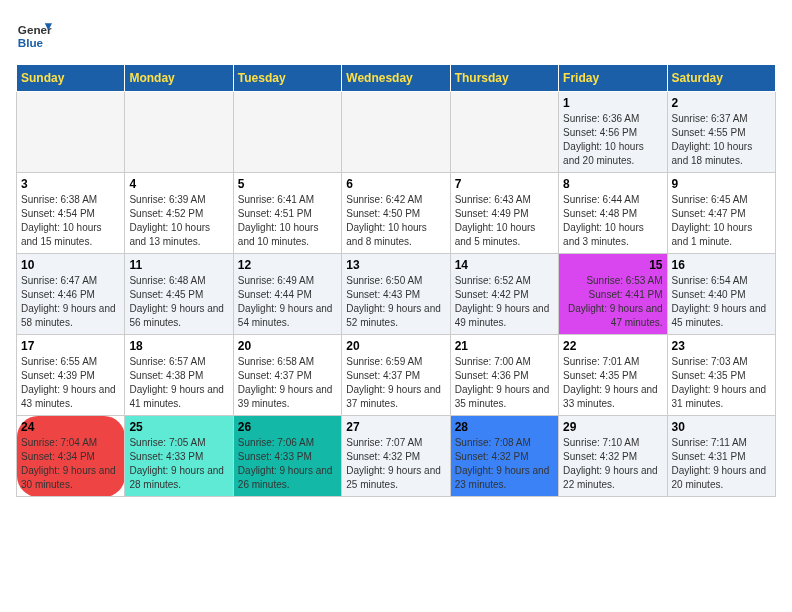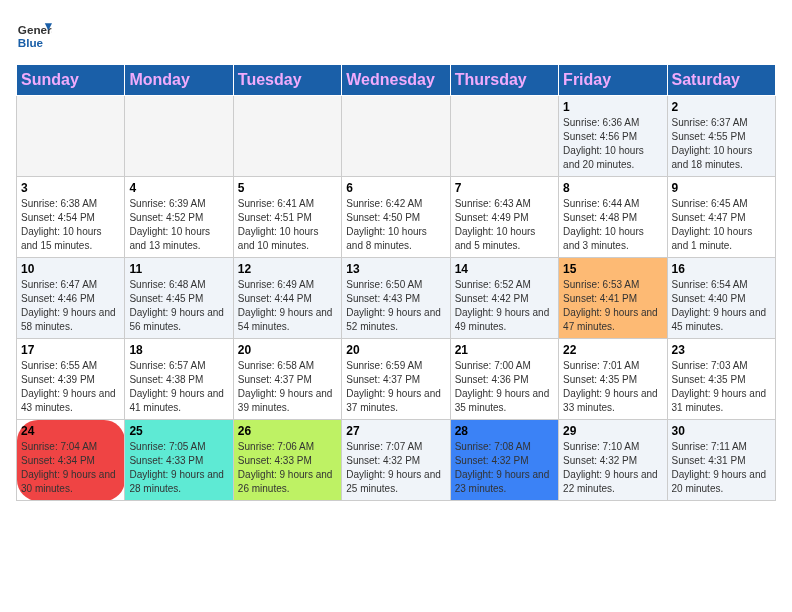--- a/index.html
+++ b/index.html
@@ -35,24 +35,24 @@
       font-size: 14px;
       color: #555;
     }
     .calendar {
       width: 100%;
       border-collapse: collapse;
       font-size: 11px;
     }
     .calendar thead th {
       background: #1a5fa8;
-      color: #f0abfc;
+      color: #fde047;
       padding: 6px 4px;
       text-align: left;
-      font-size: 16px;
+      font-size: 12px;
       border: 1px solid #fff;
     }
     .calendar tbody td {
       border: 1px solid #ccc;
       vertical-align: top;
       padding: 4px;
       width: 14.28%;
       min-height: 80px;
       background: #fff;
     }
@@ -187,21 +187,21 @@
           <div class="day-info" style="white-space: pre-line;">Sunrise: 6:50 AM
 Sunset: 4:43 PM
 Daylight: 9 hours and 52 minutes.</div>
         </td>
         <td style="background: rgb(240, 244, 249);">
           <div class="day-num">14</div>
           <div class="day-info" style="white-space: pre-line;">Sunrise: 6:52 AM
 Sunset: 4:42 PM
 Daylight: 9 hours and 49 minutes.</div>
         </td>
-        <td style="background: #fdba74;">
+        <td style="background: #d946ef; text-align: right;">
           <div class="day-num">15</div>
           <div class="day-info" style="white-space: pre-line;">Sunrise: 6:53 AM
 Sunset: 4:41 PM
 Daylight: 9 hours and 47 minutes.</div>
         </td>
         <td style="background: rgb(240, 244, 249);">
           <div class="day-num">16</div>
           <div class="day-info" style="white-space: pre-line;">Sunrise: 6:54 AM
 Sunset: 4:40 PM
 Daylight: 9 hours and 45 minutes.</div>
@@ -257,21 +257,21 @@
           <div class="day-info" style="white-space: pre-line;">Sunrise: 7:04 AM
 Sunset: 4:34 PM
 Daylight: 9 hours and 30 minutes.</div>
         </td>
         <td style="background: #5eead4;">
           <div class="day-num">25</div>
           <div class="day-info" style="white-space: pre-line;">Sunrise: 7:05 AM
 Sunset: 4:33 PM
 Daylight: 9 hours and 28 minutes.</div>
         </td>
-        <td style="background: #bef264;">
+        <td style="background: #14b8a6;">
           <div class="day-num">26</div>
           <div class="day-info" style="white-space: pre-line;">Sunrise: 7:06 AM
 Sunset: 4:33 PM
 Daylight: 9 hours and 26 minutes.</div>
         </td>
         <td style="background: rgb(240, 244, 249);">
           <div class="day-num">27</div>
           <div class="day-info" style="white-space: pre-line;">Sunrise: 7:07 AM
 Sunset: 4:32 PM
 Daylight: 9 hours and 25 minutes.</div>

